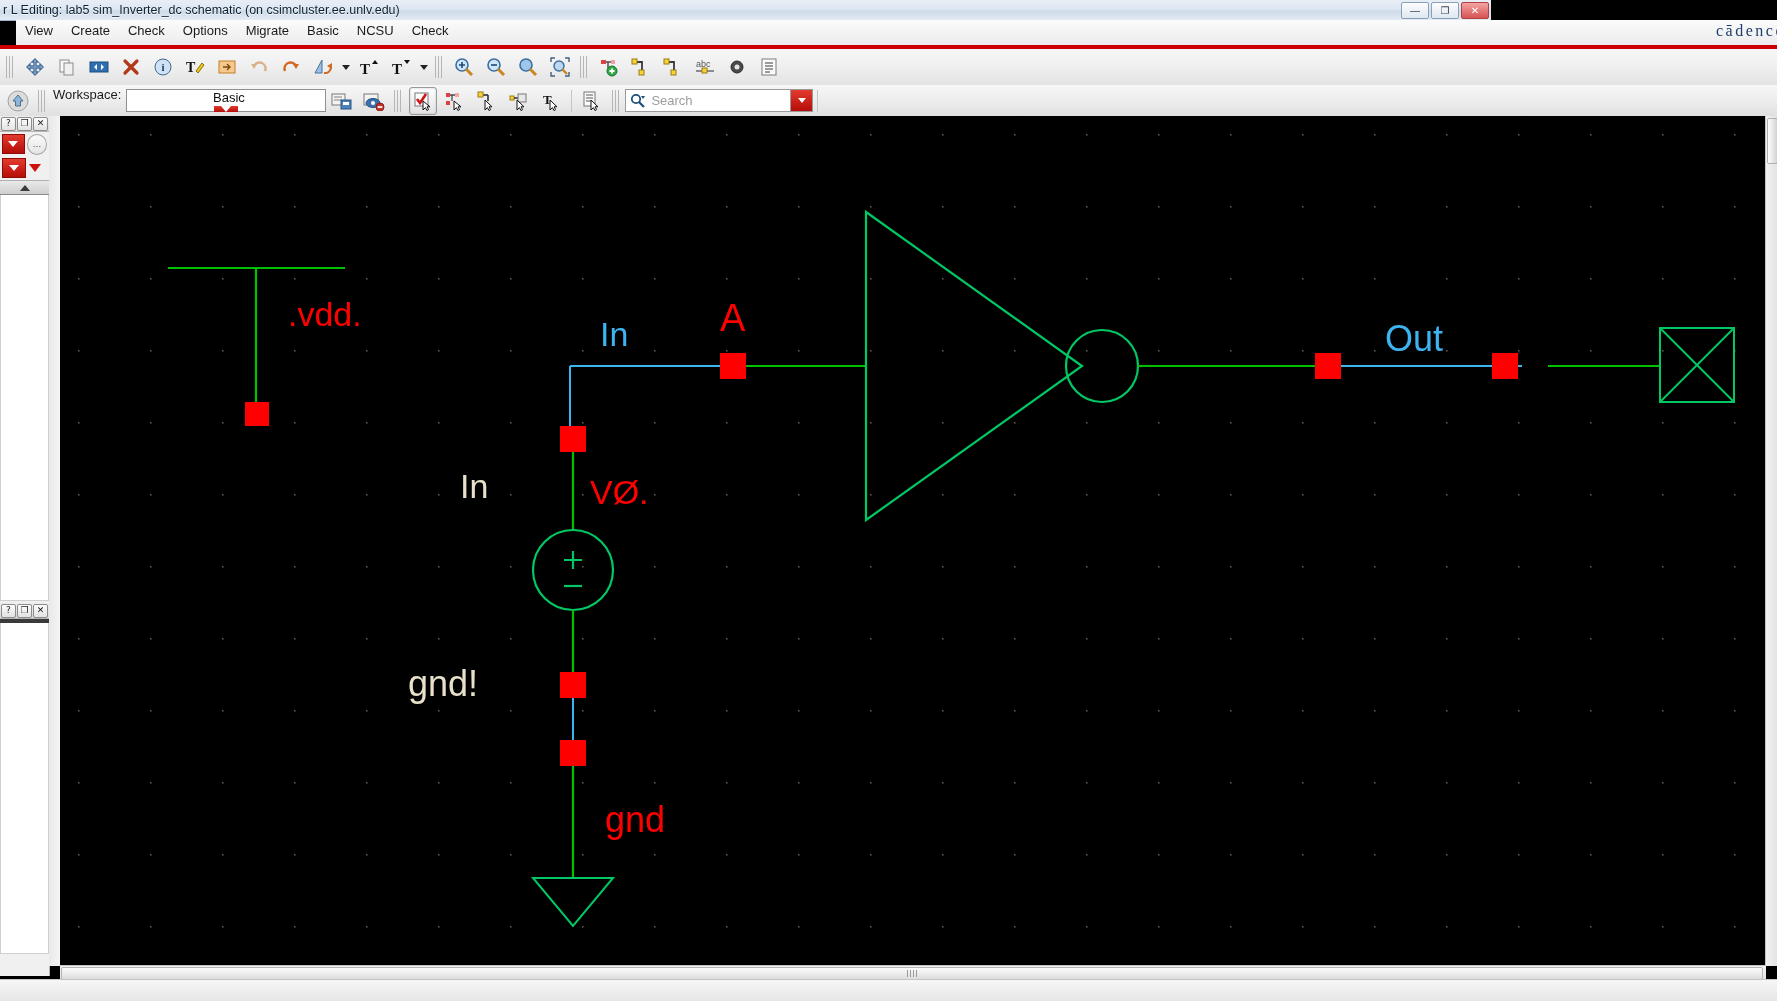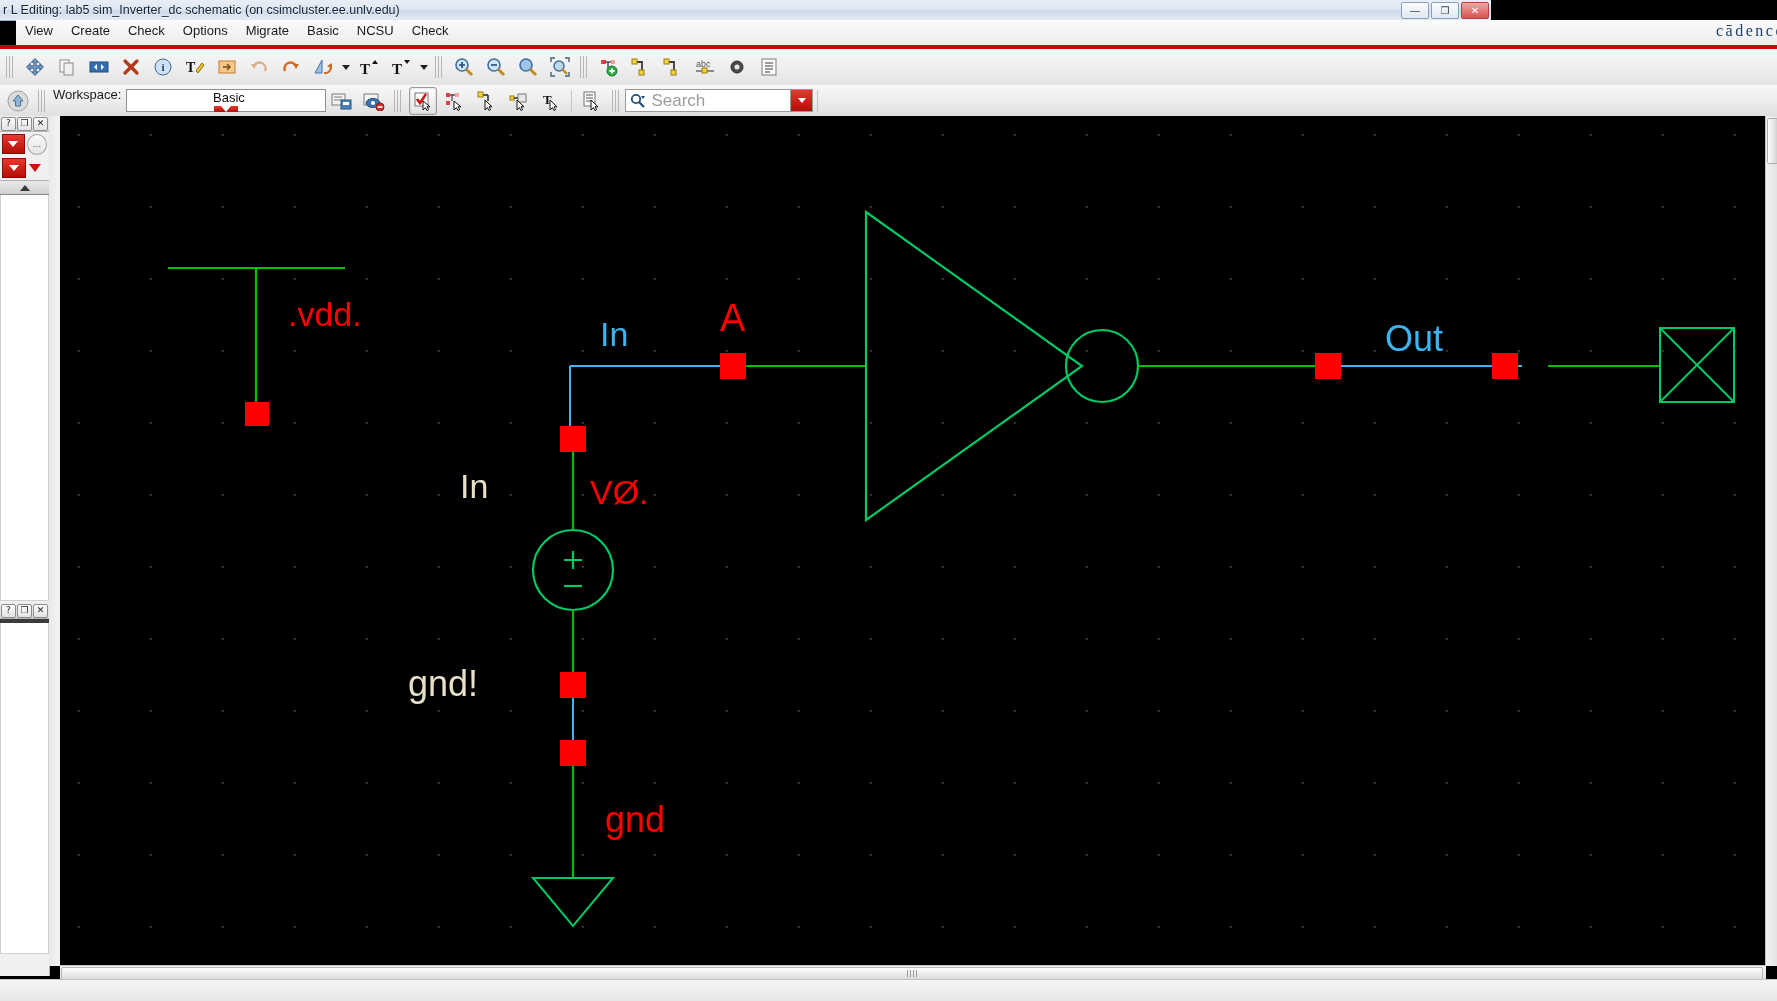--- a/index.html
+++ b/index.html
@@ -52,21 +52,21 @@
     display:flex;align-items:center;position:relative;flex-direction:column;}
   .wscombo .val{flex:1;padding-left:5px;font-size:13px;color:#111;}
   .wscombo .arw{width:24px;height:19px;margin:1px;
     background:linear-gradient(to bottom,#e23b2e,#b50d08);
     display:flex;align-items:center;justify-content:center;}
   .wscombo .arw:after{content:"";border-left:5px solid transparent;
     border-right:5px solid transparent;border-top:6px solid #fff;}
 
   .searchbox{width:160px;height:21px;border:1px solid #9a9a9a;background:#fff;
     display:flex;align-items:center;padding-left:4px;}
-  .searchbox .ph{font-size:17px;color:#9c9c9c;padding-left:5px;}
+  .searchbox .ph{font-size:13px;color:#9c9c9c;padding-left:5px;}
   .srchdd{width:21px;height:21px;border:1px solid #9a9a9a;border-left:none;
     background:linear-gradient(to bottom,#e23b2e,#b50d08);
     display:flex;align-items:center;justify-content:center;}
   .srchdd:after{content:"";border-left:4px solid transparent;
     border-right:4px solid transparent;border-top:5px solid #fff;}
   .smallcaret{width:14px;height:24px;display:flex;align-items:center;justify-content:center;}
   .smallcaret:after{content:"";border-left:4px solid transparent;
     border-right:4px solid transparent;border-top:5px solid #222;}
 
   

